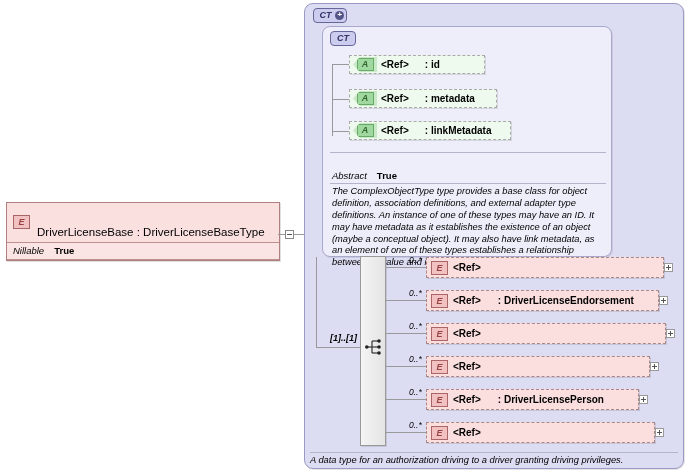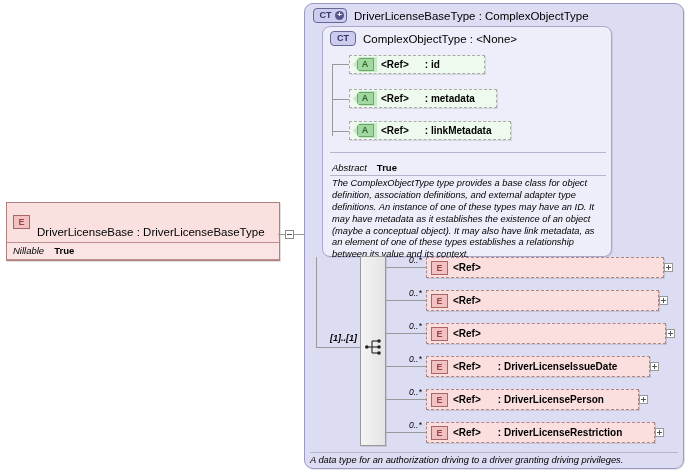--- a/index.html
+++ b/index.html
@@ -18,20 +18,21 @@
     background: #ffffff;
   }
 
   
   .badge {
     display: inline-block;
     box-sizing: border-box;
     text-align: center;
     font-weight: bold;
     vertical-align: middle;
+    font-style: italic;
   }
   .badge-ct {
     width: 26px; height: 15px; line-height: 13px;
     font-size: 9px;
     color: #333366;
     background: #ccccee;
     border: 1px solid #666699;
     border-radius: 4px;
     letter-spacing: 0px;
   }
@@ -232,21 +233,21 @@
     position: absolute;
     left: 330px; top: 152px;
     width: 276px;
     box-sizing: border-box;
   }
   #abstract-block .abs-row {
     display: flex;
     align-items: baseline;
     gap: 10px;
     font-size: 9.5px;
-    padding: 9px 2px 2px 2px;
+    padding: 17px 2px 2px 2px;
     border-top: 1px solid #b4b4cc;
     border-bottom: 1px solid #b4b4cc;
   }
   #abstract-block .abs-key { font-style: italic; color: #000000; }
   #abstract-block .abs-val { font-weight: bold; color: #000000; }
   #abstract-block .abs-text {
     font-size: 9.3px;
     font-style: italic;
     color: #000000;
     line-height: 1.28;
@@ -360,28 +361,26 @@
 
   <div class="collapse-box" style="left:285px; top:230px;"></div>
   <div class="hline" style="left:278px; top:234px; width:7px;"></div>
   <div class="hline" style="left:294px; top:234px; width:12px;"></div>
 
   <div id="ct-panel">
     <div class="panel-hdr">
       <span class="badge badge-ct-plus">
         <span>CT</span><span class="plus-dot">+</span>
       </span>
-      <span class="panel-title">DriverLicenseBaseType : ComplexObjectType</span>
     </div>
   </div>
 
   <div id="ct-inner">
     <div class="panel-hdr">
       <span class="badge badge-ct">CT</span>
-      <span class="panel-title">ComplexObjectType : &lt;None&gt;</span>
     </div>
   </div>
 
   <div class="vline" style="left:332px; top:64px; height:72px;"></div>
   <div class="hline" style="left:332px; top:64px; width:17px;"></div>
   <div class="hline" style="left:332px; top:99px; width:17px;"></div>
   <div class="hline" style="left:332px; top:131px; width:17px;"></div>
 
   <div class="attr-box" style="left:349px; top:55px; width:136px;">
     <span class="attr-badge-wrap">
@@ -440,53 +439,52 @@
     <span class="badge badge-e">E</span>
     <span class="elem-ref">&lt;Ref&gt;</span>
   </div>
   <div class="expand-box" style="left:664px; top:263px;"></div>
 
   <div class="hline" style="left:386px; top:300px; width:40px;"></div>
   <span class="mult" style="left:409px; top:288px;">0..*</span>
   <div class="elem-row" style="left:426px; top:290px; width:233px;">
     <span class="badge badge-e">E</span>
     <span class="elem-ref">&lt;Ref&gt;</span>
+    <span class="elem-name">: DriverLicenseEndorsement</span>
   </div>
   <div class="expand-box" style="left:659px; top:296px;"></div>
 
   <div class="hline" style="left:386px; top:333px; width:40px;"></div>
   <span class="mult" style="left:409px; top:321px;">0..*</span>
   <div class="elem-row" style="left:426px; top:323px; width:240px;">
     <span class="badge badge-e">E</span>
     <span class="elem-ref">&lt;Ref&gt;</span>
   </div>
   <div class="expand-box" style="left:666px; top:329px;"></div>
 
   <div class="hline" style="left:386px; top:366px; width:40px;"></div>
   <span class="mult" style="left:409px; top:354px;">0..*</span>
   <div class="elem-row" style="left:426px; top:356px; width:224px;">
     <span class="badge badge-e">E</span>
     <span class="elem-ref">&lt;Ref&gt;</span>
-    <span class="elem-name">: DriverLicenseIssueDate</span>
   </div>
   <div class="expand-box" style="left:650px; top:362px;"></div>
 
   <div class="hline" style="left:386px; top:399px; width:40px;"></div>
   <span class="mult" style="left:409px; top:387px;">0..*</span>
   <div class="elem-row" style="left:426px; top:389px; width:213px;">
     <span class="badge badge-e">E</span>
     <span class="elem-ref">&lt;Ref&gt;</span>
     <span class="elem-name">: DriverLicensePerson</span>
   </div>
   <div class="expand-box" style="left:639px; top:395px;"></div>
 
   <div class="hline" style="left:386px; top:432px; width:40px;"></div>
   <span class="mult" style="left:409px; top:420px;">0..*</span>
   <div class="elem-row" style="left:426px; top:422px; width:229px;">
     <span class="badge badge-e">E</span>
     <span class="elem-ref">&lt;Ref&gt;</span>
-    <span class="elem-name">: DriverLicenseRestriction</span>
   </div>
   <div class="expand-box" style="left:655px; top:428px;"></div>
 
   <div id="panel-footer">A data type for an authorization driving to a driver granting driving privileges.</div>
 
 </div>
 
 </body></html>

